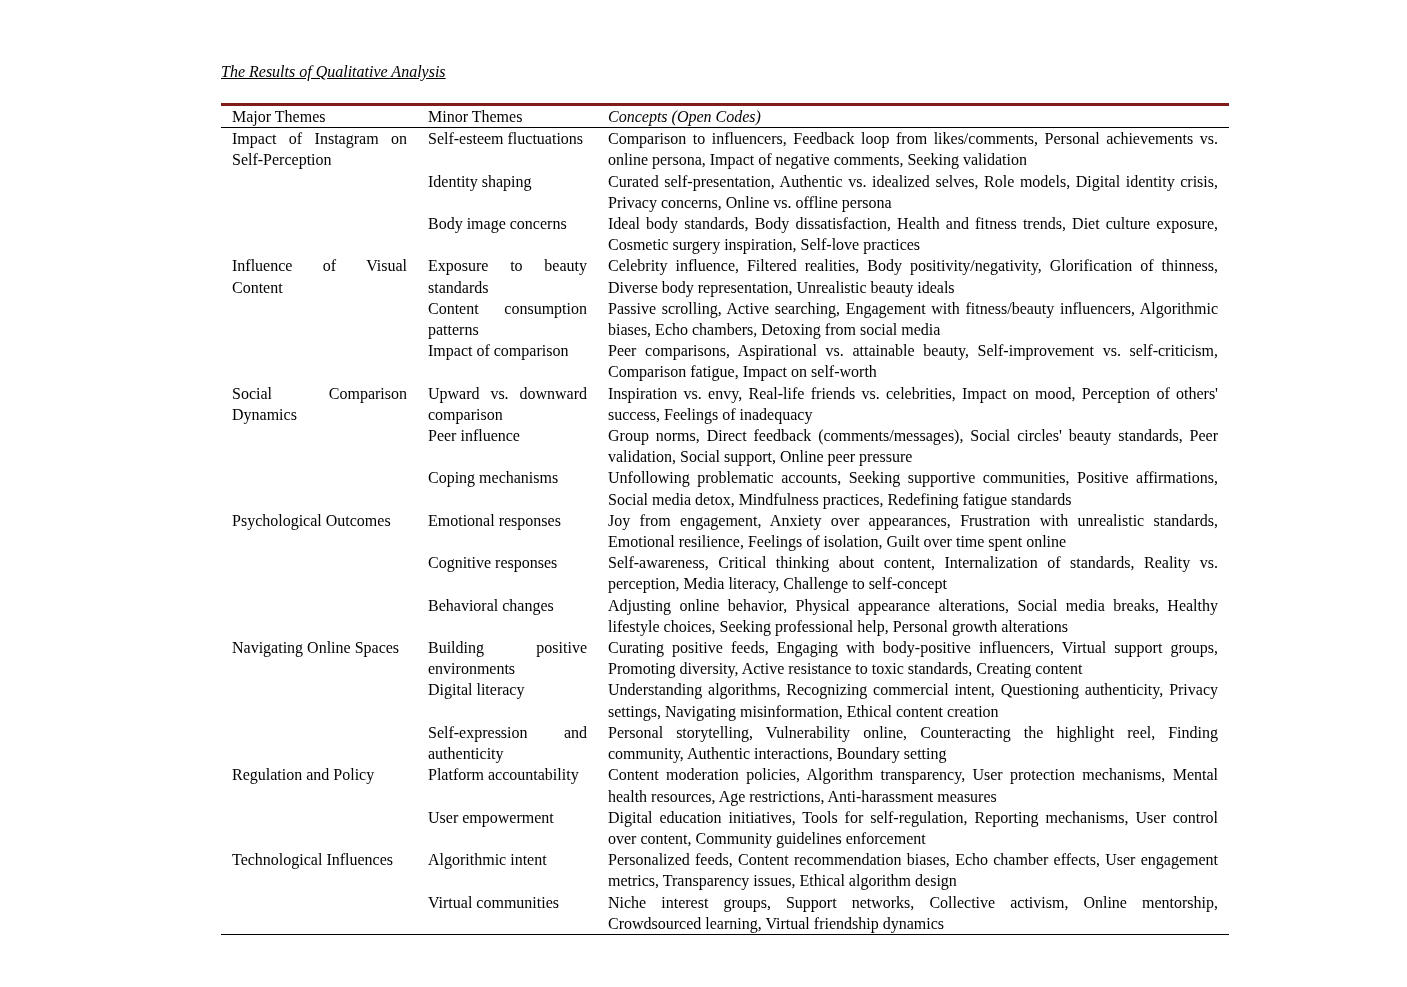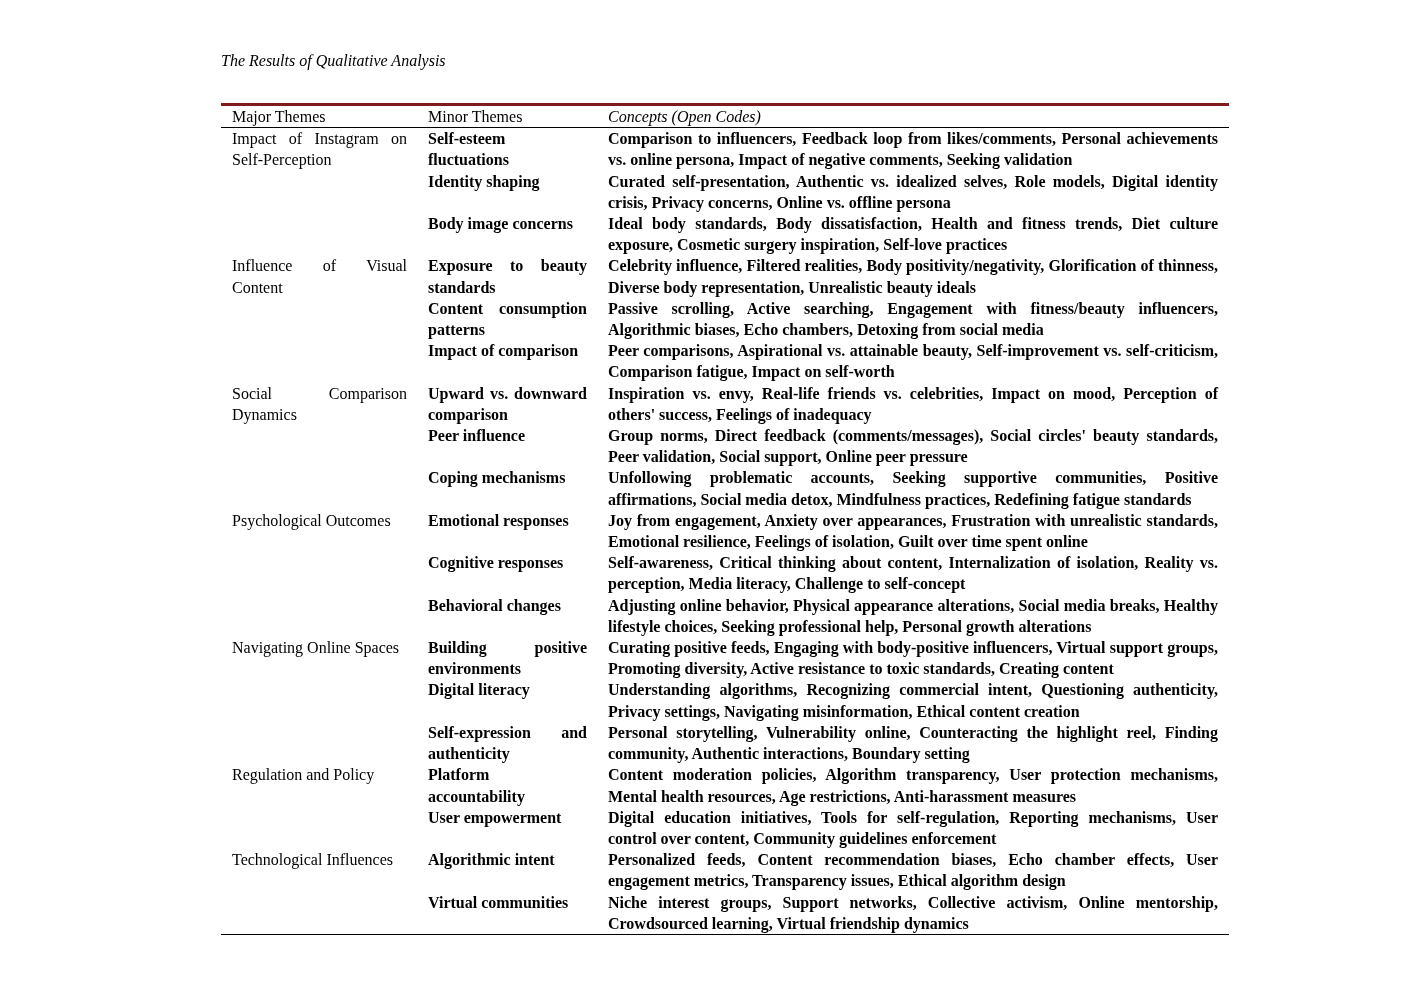--- a/index.html
+++ b/index.html
@@ -2,23 +2,24 @@
 <html><head>
 <meta charset="utf-8">
 <style>
   html, body { margin: 0; padding: 0; background: #ffffff; }
   body {
     width: 1407px; height: 987px; position: relative; overflow: hidden;
     font-family: "Liberation Serif", "DejaVu Serif", serif;
     color: #000000;
   }
   .caption {
-    position: absolute; left: 221px; top: 51px;
+    position: absolute; left: 221px; top: 62px;
     font-style: italic; font-size: 16px; line-height: 20px;
     white-space: nowrap;
+    text-decoration: underline;
   }
   table.qa {
     position: absolute; left: 221px; top: 103px;
     width: 1008px;
     border-collapse: collapse;
     table-layout: fixed;
     font-size: 16px;
     line-height: 21.2px;
     border-top: 3px solid #7f1d1d;
     border-bottom: 1px solid #000;
@@ -32,22 +33,22 @@
     height: 21px; vertical-align: top;
     border-bottom: 1px solid #000;
   }
   table.qa th.h3 { padding-left: 11px; font-style: italic; }
   table.qa td {
     vertical-align: top;
     padding: 0 10px 0 11px;
     text-align: justify;
     text-align-last: left;
   }
-  table.qa td.c2 { padding-left: 11px; padding-right: 10px; font-weight: bold; }
-  table.qa td.c3 { padding-left: 11px; padding-right: 11px; font-weight: bold; }
+  table.qa td.c2 { padding-left: 11px; padding-right: 10px; }
+  table.qa td.c3 { padding-left: 11px; padding-right: 11px; }
   table.qa tr.first td { padding-top: 0px; }
 </style>
 </head>
 <body>
 
 <div class="caption">The Results of Qualitative Analysis</div>
 
 <table class="qa">
   <colgroup>
       <col class="c1">
@@ -105,21 +106,21 @@
       <td class="c3">Unfollowing problematic accounts, Seeking supportive communities, Positive affirmations, Social media detox, Mindfulness practices, Redefining fatigue standards</td>
     </tr>
 
     <tr>
       <td rowspan="3">Psychological Outcomes</td>
       <td class="c2">Emotional responses</td>
       <td class="c3">Joy from engagement, Anxiety over appearances, Frustration with unrealistic standards, Emotional resilience, Feelings of isolation, Guilt over time spent online</td>
     </tr>
     <tr>
       <td class="c2">Cognitive responses</td>
-      <td class="c3">Self-awareness, Critical thinking about content, Internalization of isolation, Reality vs. perception, Media literacy, Challenge to self-concept</td>
+      <td class="c3">Self-awareness, Critical thinking about content, Internalization of standards, Reality vs. perception, Media literacy, Challenge to self-concept</td>
     </tr>
     <tr>
       <td class="c2">Behavioral changes</td>
       <td class="c3">Adjusting online behavior, Physical appearance alterations, Social media breaks, Healthy lifestyle choices, Seeking professional help, Personal growth alterations</td>
     </tr>
 
     <tr>
       <td rowspan="3">Navigating Online Spaces</td>
       <td class="c2">Building positive environments</td>
       <td class="c3">Curating positive feeds, Engaging with body-positive influencers, Virtual support groups, Promoting diversity, Active resistance to toxic standards, Creating content</td>

